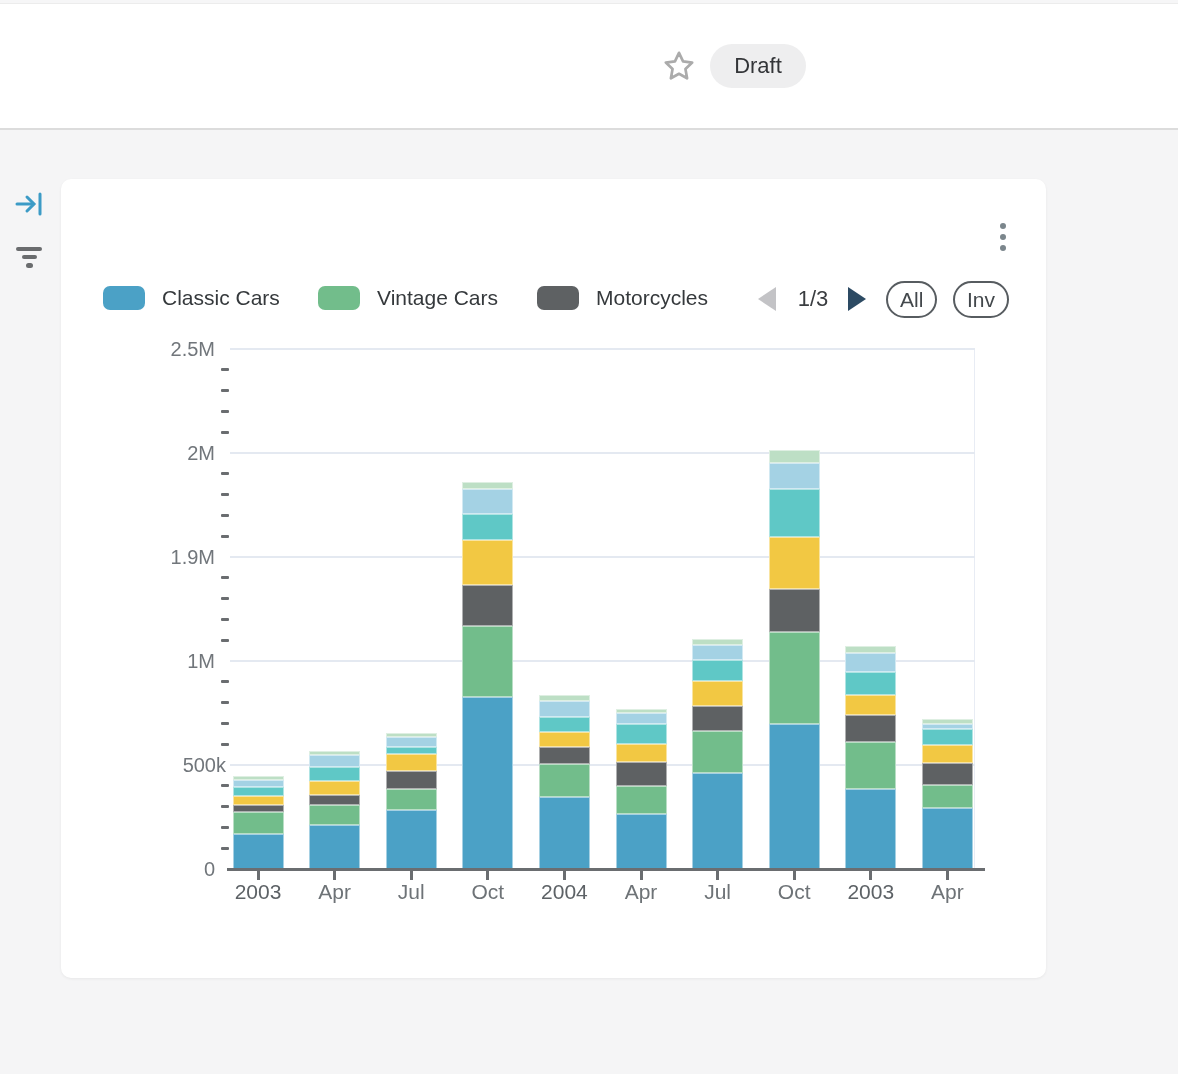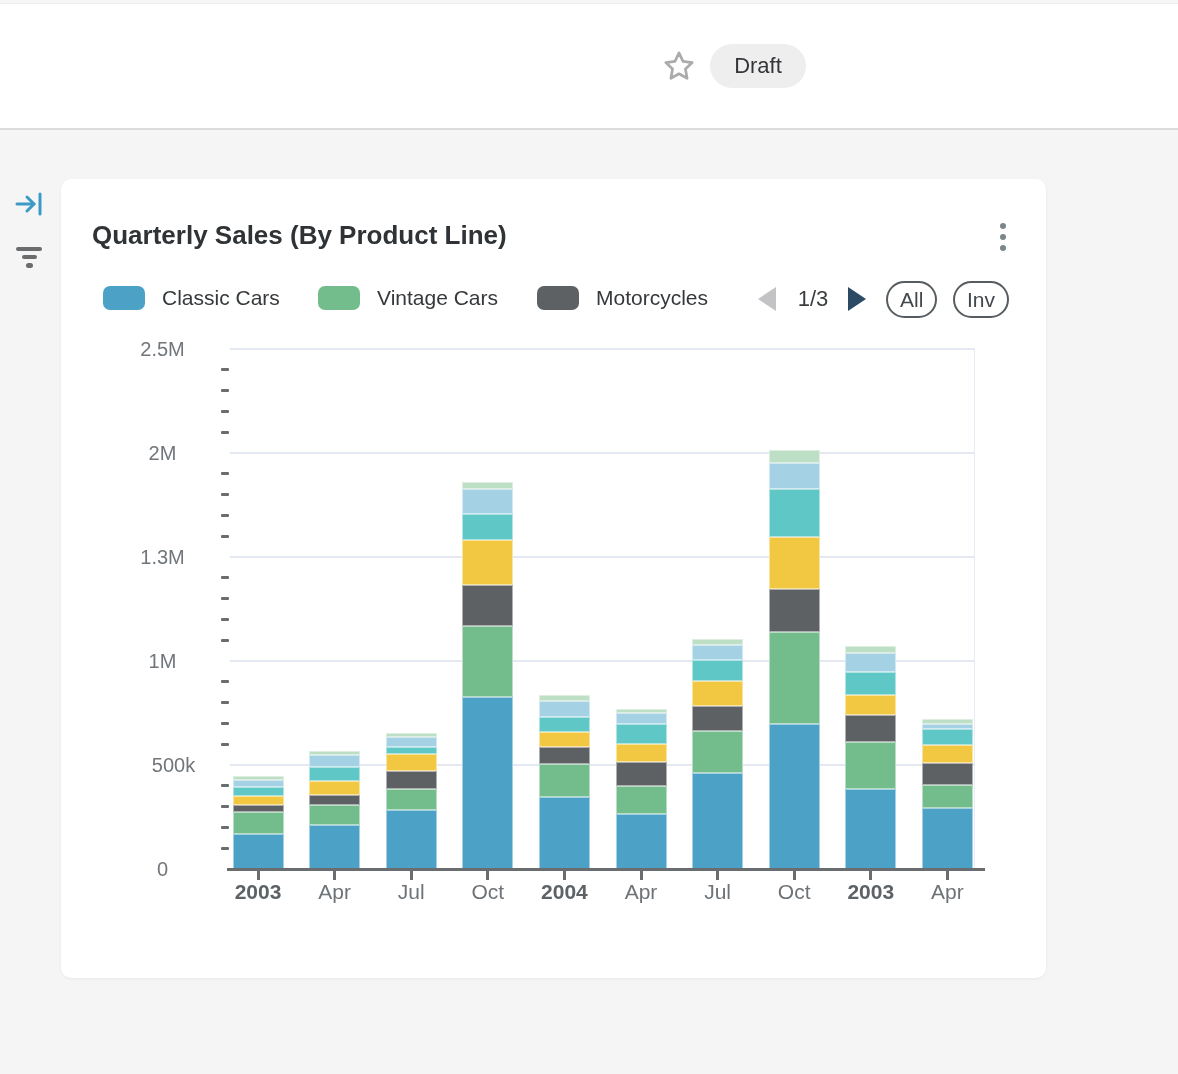--- a/index.html
+++ b/index.html
@@ -63,26 +63,26 @@
     background:#ffffff; display:flex; align-items:center; justify-content:center;
     font-size:21px; color:#43484c; padding:0 12px; min-width:51px; cursor:pointer;
     font-family:"Liberation Sans","DejaVu Sans",sans-serif;
   }
   .btn-all { left:825px; }
   .btn-inv { left:892px; }
 
   
   .plot { position:absolute; left:169px; top:170px; width:745px; height:520px; border-right:1.5px solid #e8ecf4; }
   .gridline { position:absolute; left:0; width:745px; height:2px; background:#e4e9f1; }
-  .ylabel { position:absolute; width:105px; text-align:center; font-size:20px; color:#71767b; height:24px; line-height:24px; }
+  .ylabel { position:absolute; width:105px; text-align:right; font-size:20px; color:#71767b; height:24px; line-height:24px; }
   .minortick { position:absolute; width:8px; height:3px; background:#6a6d70; border-radius:1px; }
   .axisline { position:absolute; left:166px; top:689px; width:758px; height:3px; background:#6a6d70; }
   .xtick { position:absolute; top:692px; width:3px; height:9px; background:#6a6d70; }
   .xlabel { position:absolute; top:701px; width:80px; text-align:center; font-size:21px; color:#6e7377; }
-  .xlabel.bold { font-weight:700; color:#5d6266; }
+  .xlabel.bold { font-weight:400; color:#5d6266; }
   .bar-seg { position:absolute; border:1px solid rgba(255,255,255,0.5); }
 </style>
 </head>
 <body>
 
 <div class="header">
   <div class="star">
     <svg width="36" height="36" viewBox="0 0 24 24" fill="none" stroke="#ababab" stroke-width="1.8" stroke-linejoin="round">
       <path d="M12 3.2 L14.7 8.9 L20.8 9.7 L16.3 14 L17.4 20.2 L12 17.2 L6.6 20.2 L7.7 14 L3.2 9.7 L9.3 8.9 Z"></path>
     </svg>
@@ -98,21 +98,20 @@
     <line x1="26" y1="4" x2="26" y2="24"></line>
   </svg>
 </div>
 <div class="side-icon icon-filter">
   <span class="f1"></span>
     <span class="f2"></span>
     <span class="f3"></span>
 </div>
 
 <div class="card">
-  <div class="card-title">Quarterly Sales (By Product Line)</div>
   <div class="kebab">
       <span></span>
       <span></span>
       <span></span>
     </div>
 
   <div class="legend-item" style="left:42px;">
     <span class="swatch" style="background: rgb(75, 161, 198);"></span>
     <span class="legend-label">Classic Cars</span>
   </div>
@@ -205,21 +204,21 @@
       <div class="bar-seg" style="left: 691.9px; width: 51px; bottom: 84.448px; height: 21.632px; background: rgb(94, 97, 99);"></div>
       <div class="bar-seg" style="left: 691.9px; width: 51px; bottom: 106.08px; height: 17.472px; background: rgb(242, 200, 67);"></div>
       <div class="bar-seg" style="left: 691.9px; width: 51px; bottom: 123.552px; height: 16.64px; background: rgb(95, 200, 198);"></div>
       <div class="bar-seg" style="left: 691.9px; width: 51px; bottom: 140.192px; height: 4.368px; background: rgb(164, 210, 228);"></div>
       <div class="bar-seg" style="left: 691.9px; width: 51px; bottom: 144.56px; height: 4.992px; background: rgb(189, 223, 197);"></div>
     </div>
   <div id="axis-extras"></div>
 <div class="ylabel" style="left: 49px; top: 678px;">0</div>
     <div class="ylabel" style="left: 60px; top: 574px;">500k</div>
     <div class="ylabel" style="left: 49px; top: 470px;">1M</div>
-    <div class="ylabel" style="left: 49px; top: 366px;">1.3M</div>
+    <div class="ylabel" style="left: 49px; top: 366px;">1.9M</div>
     <div class="ylabel" style="left: 49px; top: 262px;">2M</div>
     <div class="ylabel" style="left: 49px; top: 158px;">2.5M</div>
     <div class="minortick" style="left: 160px; top: 667.7px;"></div>
     <div class="minortick" style="left: 160px; top: 646.9px;"></div>
     <div class="minortick" style="left: 160px; top: 626.1px;"></div>
     <div class="minortick" style="left: 160px; top: 605.3px;"></div>
     <div class="minortick" style="left: 160px; top: 563.7px;"></div>
     <div class="minortick" style="left: 160px; top: 542.9px;"></div>
     <div class="minortick" style="left: 160px; top: 522.1px;"></div>
     <div class="minortick" style="left: 160px; top: 501.3px;"></div>

